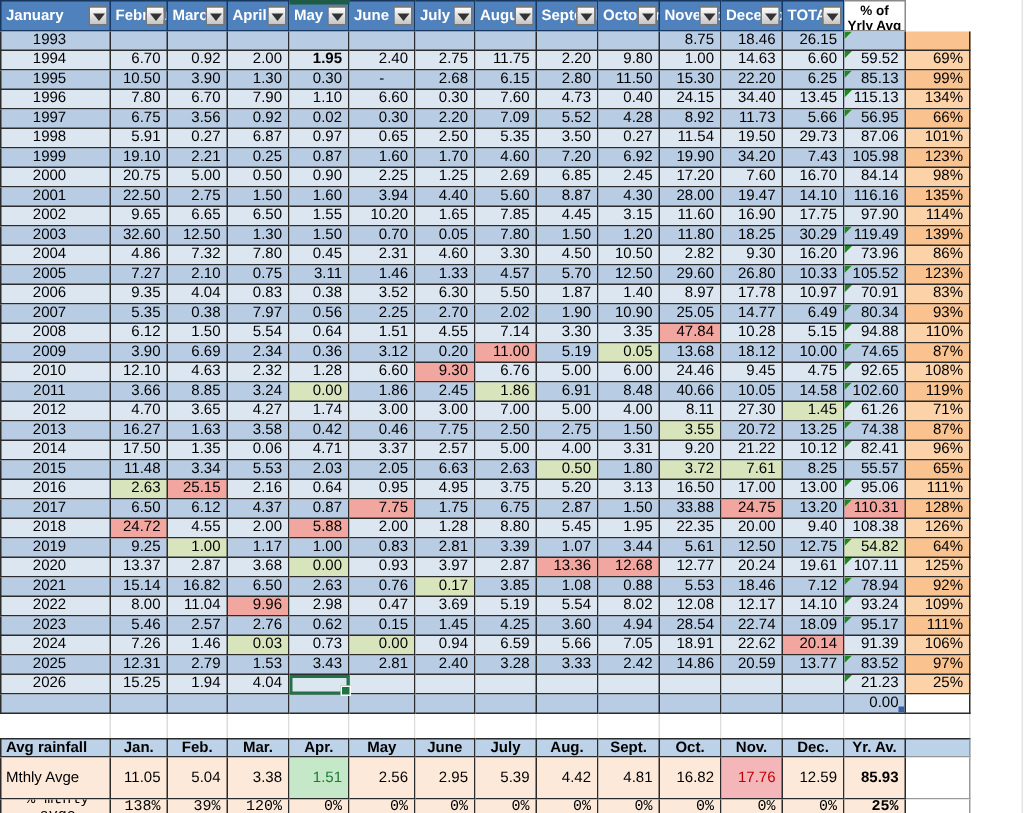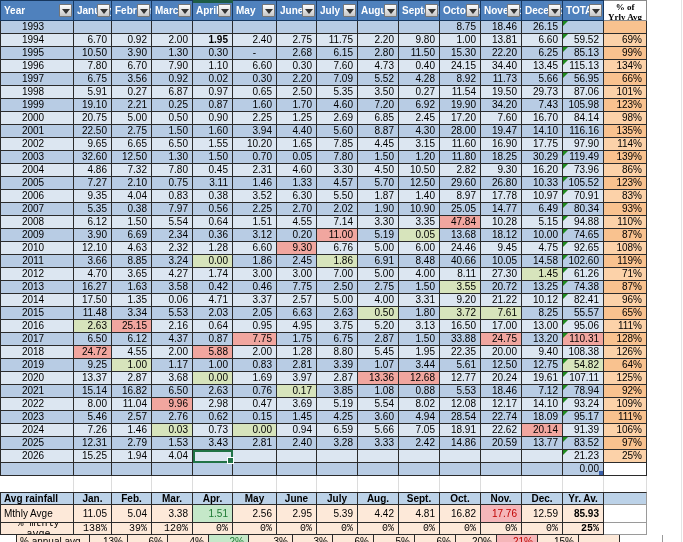--- a/index.html
+++ b/index.html
@@ -63,35 +63,34 @@
   #edge{position:absolute;left:681px;top:0;width:1px;height:542px;background:#e4e4e4}
 </style>
 </head>
 <body>
 
 <div id="colbar"></div>
 <div id="edge"></div>
 
 <div>
   <div id="hdr" class="grid">
-      <div class="hcell"><div style="display: inline;">Year</div><div class="fbtn"></div></div>
       <div class="hcell"><div style="display: inline;">January</div><div class="fbtn"></div></div>
       <div class="hcell"><div style="display: inline;">February</div><div class="fbtn"></div></div>
       <div class="hcell"><div style="display: inline;">March</div><div class="fbtn"></div></div>
       <div class="hcell"><div style="display: inline;">April</div><div class="fbtn"></div></div>
       <div class="hcell"><div style="display: inline;">May</div><div class="fbtn"></div></div>
       <div class="hcell"><div style="display: inline;">June</div><div class="fbtn"></div></div>
       <div class="hcell"><div style="display: inline;">July</div><div class="fbtn"></div></div>
       <div class="hcell"><div style="display: inline;">August</div><div class="fbtn"></div></div>
       <div class="hcell"><div style="display: inline;">September</div><div class="fbtn"></div></div>
       <div class="hcell"><div style="display: inline;">October</div><div class="fbtn"></div></div>
       <div class="hcell"><div style="display: inline;">November</div><div class="fbtn"></div></div>
       <div class="hcell"><div style="display: inline;">December</div><div class="fbtn"></div></div>
       <div class="hcell"><div style="display: inline;">TOTAL</div><div class="fbtn"></div></div>
-      <div class="hcell pcthdr"><div style="display: inline; font-family: Liberation Serif, serif;">% of Yrly Avg</div></div>
+      <div class="hcell pcthdr"><div style="display: inline;">% of Yrly Avg</div></div>
     </div>
   <div id="rows">
       <div class="grid row dark">
         <div class="cell year">1993</div>
         <div class="cell num"></div>
         <div class="cell num"></div>
         <div class="cell num"></div>
         <div class="cell num"></div>
         <div class="cell num"></div>
         <div class="cell num"></div>
@@ -109,21 +108,21 @@
         <div class="cell num">6.70</div>
         <div class="cell num">0.92</div>
         <div class="cell num">2.00</div>
         <div class="cell num bold">1.95</div>
         <div class="cell num">2.40</div>
         <div class="cell num">2.75</div>
         <div class="cell num">11.75</div>
         <div class="cell num">2.20</div>
         <div class="cell num">9.80</div>
         <div class="cell num">1.00</div>
-        <div class="cell num">13.81</div>
+        <div class="cell num">14.63</div>
         <div class="cell num">6.60</div>
         <div class="cell num total corner">59.52</div>
         <div class="cell num pct pct-light">69%</div>
       </div>
       <div class="grid row dark">
         <div class="cell year">1995</div>
         <div class="cell num">10.50</div>
         <div class="cell num">3.90</div>
         <div class="cell num">1.30</div>
         <div class="cell num">0.30</div>
@@ -545,21 +544,21 @@
         <div class="cell num">12.75</div>
         <div class="cell num total hl-green corner">54.82</div>
         <div class="cell num pct pct-dark">64%</div>
       </div>
       <div class="grid row light">
         <div class="cell year">2020</div>
         <div class="cell num">13.37</div>
         <div class="cell num">2.87</div>
         <div class="cell num">3.68</div>
         <div class="cell num hl-green">0.00</div>
-        <div class="cell num">1.69</div>
+        <div class="cell num">0.93</div>
         <div class="cell num">3.97</div>
         <div class="cell num">2.87</div>
         <div class="cell num hl-red">13.36</div>
         <div class="cell num hl-red">12.68</div>
         <div class="cell num">12.77</div>
         <div class="cell num">20.24</div>
         <div class="cell num">19.61</div>
         <div class="cell num total corner">107.11</div>
         <div class="cell num pct pct-light">125%</div>
       </div>
@@ -711,21 +710,21 @@
         <div class="scell">June</div>
         <div class="scell">July</div>
         <div class="scell">Aug.</div>
         <div class="scell">Sept.</div>
         <div class="scell">Oct.</div>
         <div class="scell">Nov.</div>
         <div class="scell">Dec.</div>
         <div class="scell">Yr. Av.</div>
         <div class="scell sblank"></div>
       </div>
-      <div class="grid srow" style="height: 18px;">
+      <div class="grid srow" style="height: 28px;">
         <div class="scell slabel">Mthly Avge</div>
         <div class="scell">11.05</div>
         <div class="scell">5.04</div>
         <div class="scell">3.38</div>
         <div class="scell good">1.51</div>
         <div class="scell">2.56</div>
         <div class="scell">2.95</div>
         <div class="scell">5.39</div>
         <div class="scell">4.42</div>
         <div class="scell">4.81</div>

